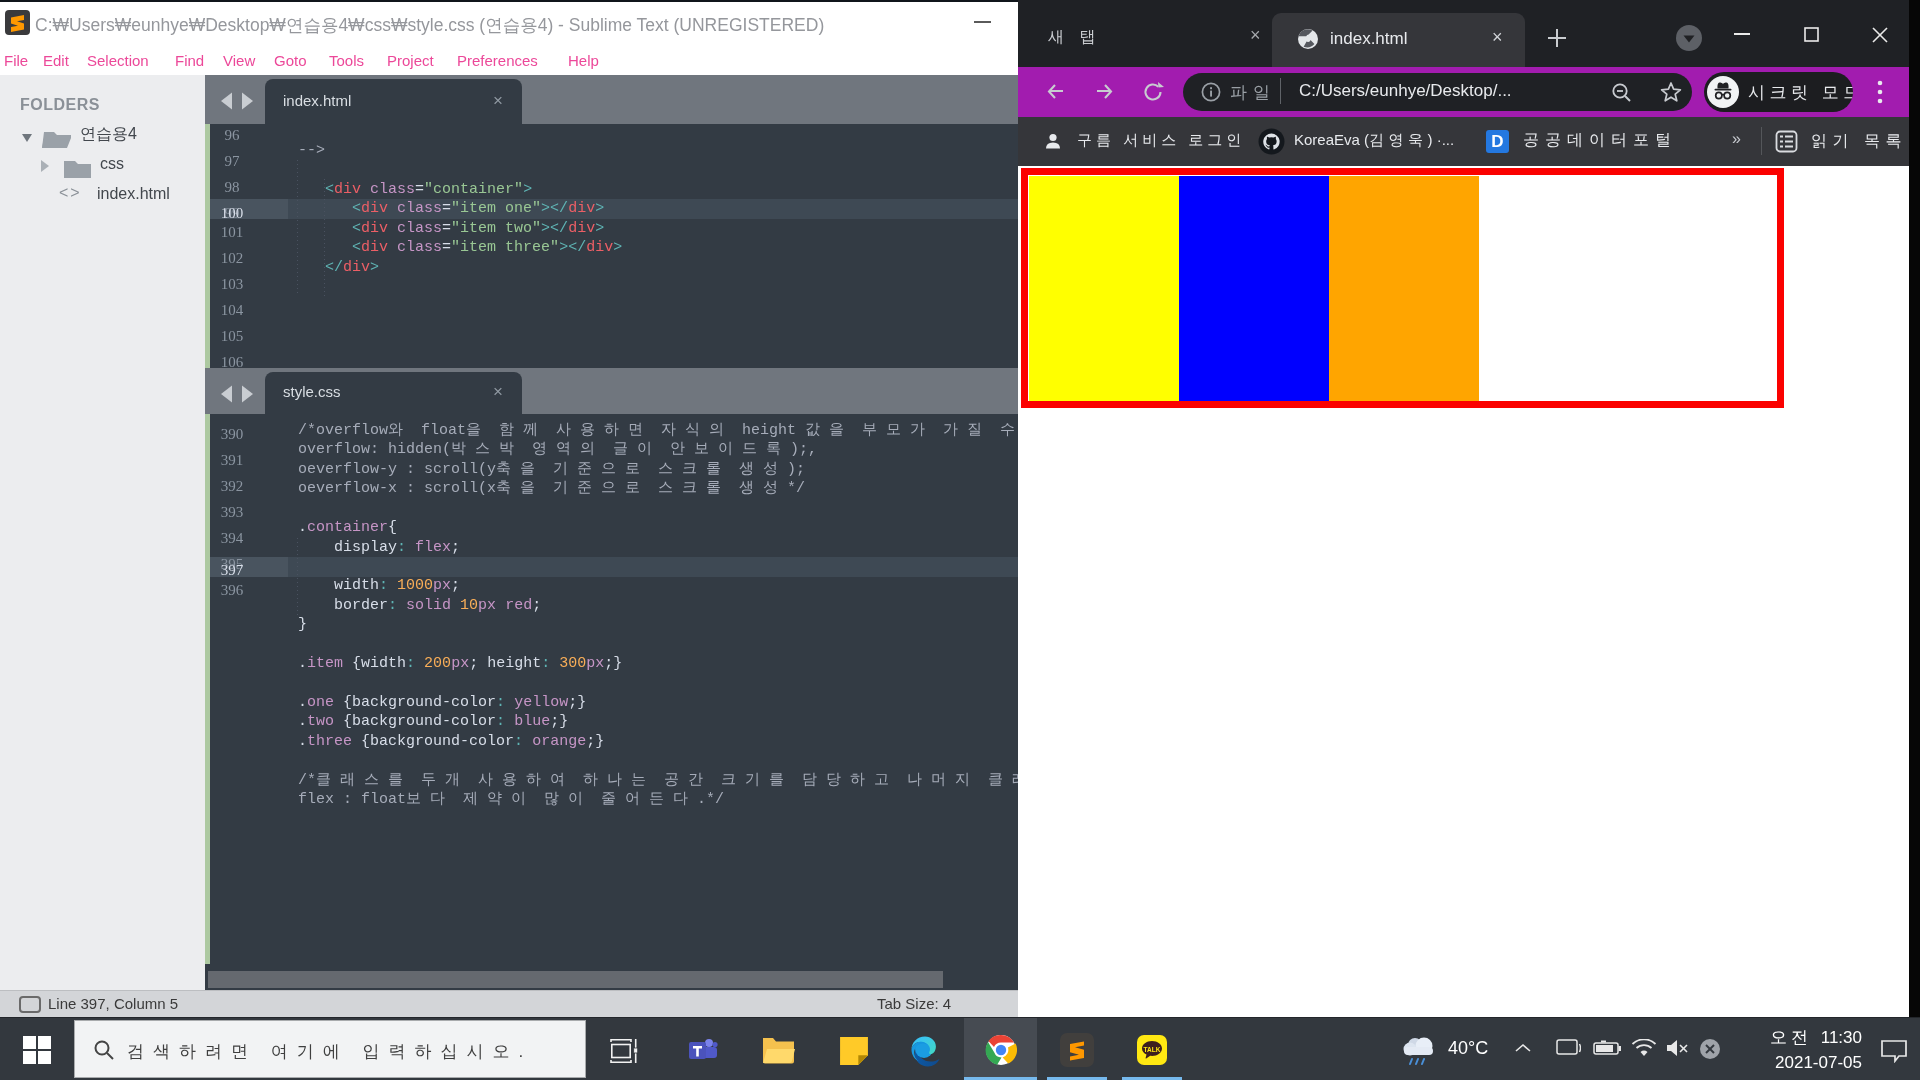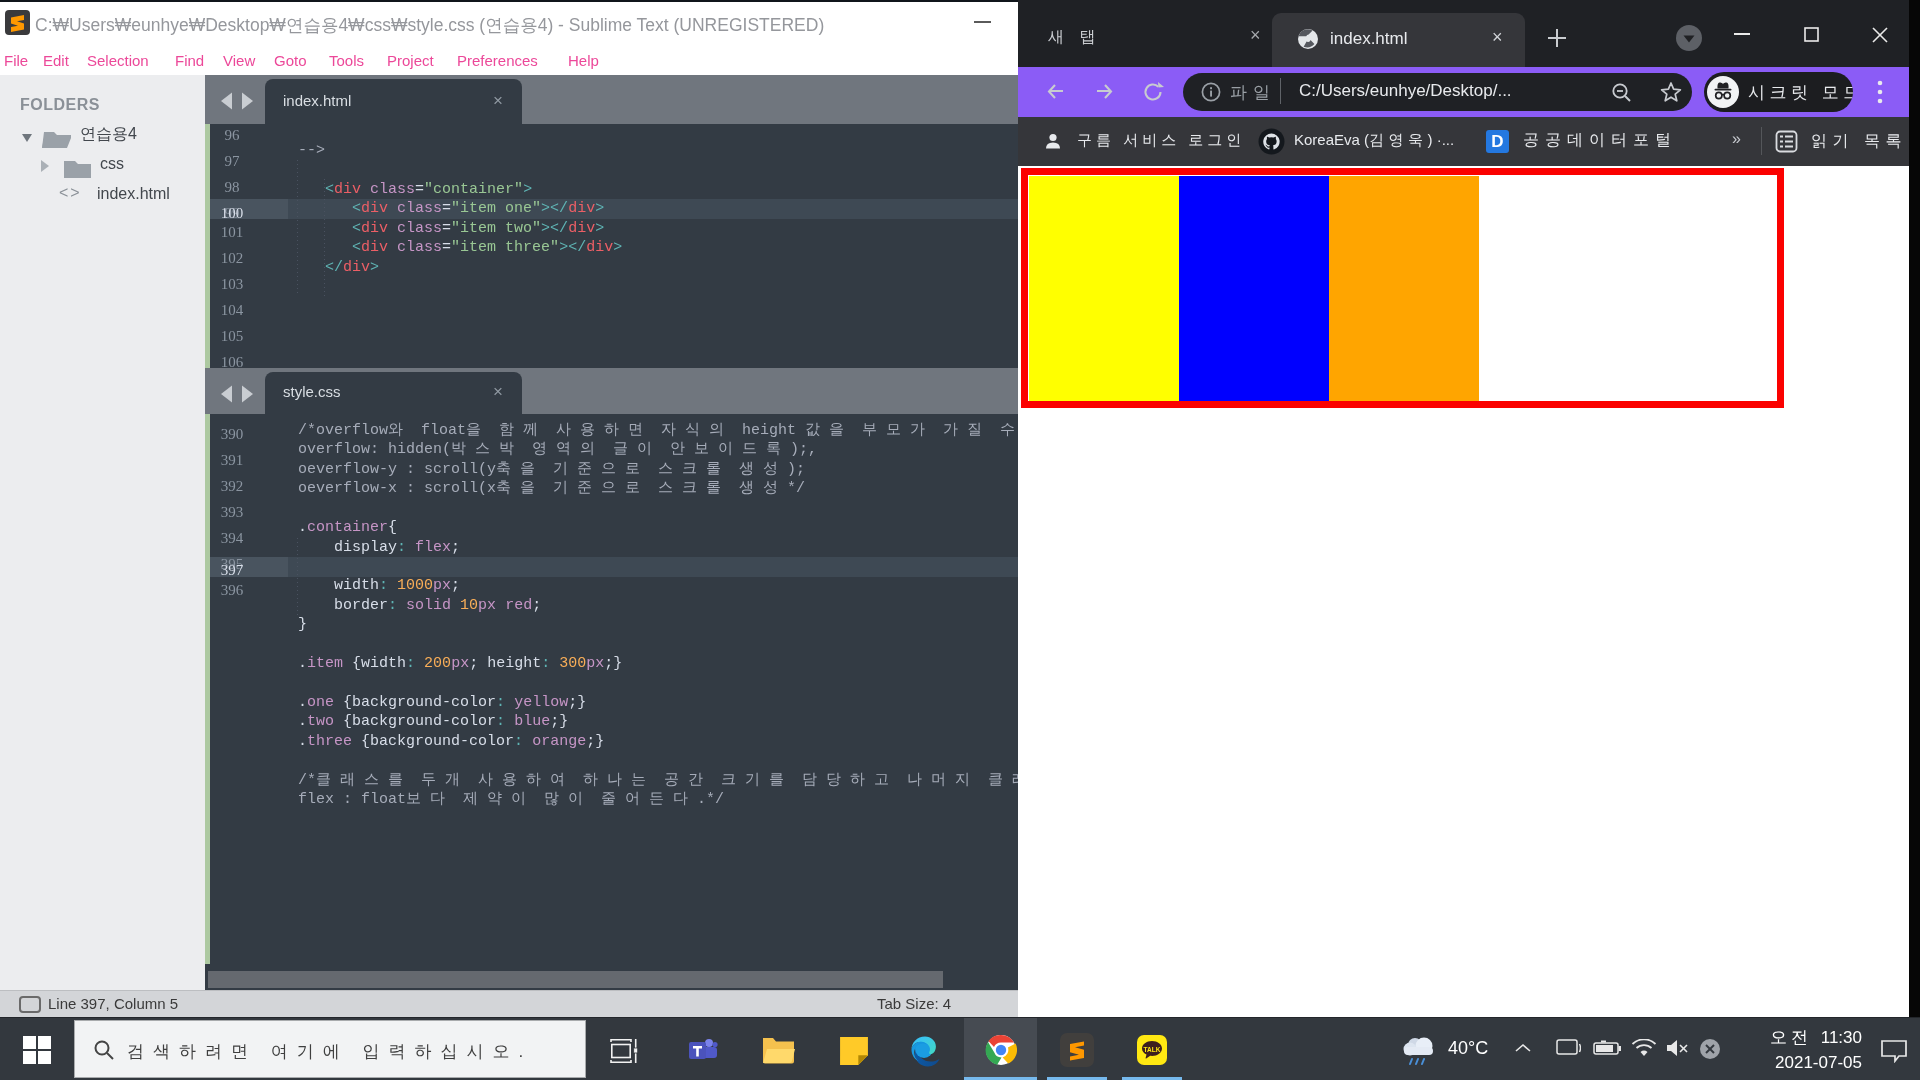--- a/index.html
+++ b/index.html
@@ -25,21 +25,21 @@
 .rowhl{position:absolute;left:5px;width:808px;height:20px;background:rgba(94,110,124,0.28)}
 .guthl{position:absolute;left:5px;width:78px;height:20px;background:#49545f}
 .t{color:#5fb4b4}.r{color:#ec5f66}.p{color:#c695c6}.g{color:#99c794}.o{color:#f9ae58}.c{color:#a6acb9}.w{color:#d8dee9}
 .i{}
 .ig{position:absolute;width:1px;background-image:linear-gradient(#4a5260 1px,transparent 1px);background-size:1px 4px}
 #hscroll{left:205px;top:964px;width:813px;height:26px;background:#333b44}
 #hthumb{left:3px;top:7px;width:735px;height:17px;background:#65696f}
 #status{left:0;top:990px;width:1018px;height:27px;background:#d3d5d8;border-top:1px solid #bcbec1;color:#3a3a3a;font-size:15px}
 
 #chrome{left:1018px;top:0;width:891px;height:1017px;background:#1f2125}
-#ctoolbar{left:0;top:67px;width:891px;height:50px;background:#8b5cf6}
+#ctoolbar{left:0;top:67px;width:891px;height:50px;background:#a21caf}
 #cbookmarks{left:0;top:117px;width:891px;height:49px;background:#35363a}
 #ccontent{left:0;top:166px;width:891px;height:851px;background:#fff}
 #deskstrip{left:1909px;top:0;width:11px;height:1017px;background:#060606}
 
 #taskbar{left:0;top:1017px;width:1920px;height:63px;background:#33383e;border-top:1px solid #23262b}
 #searchbox{left:74px;top:2px;width:512px;height:58px;background:#f2f3f4;border:1px solid #a9abad;color:#3f3f3f;font-size:17px}
 .ul{position:absolute;bottom:0;height:3px;background:#76b9ed}
 </style></head>
 <body>
 <div id="stage">

